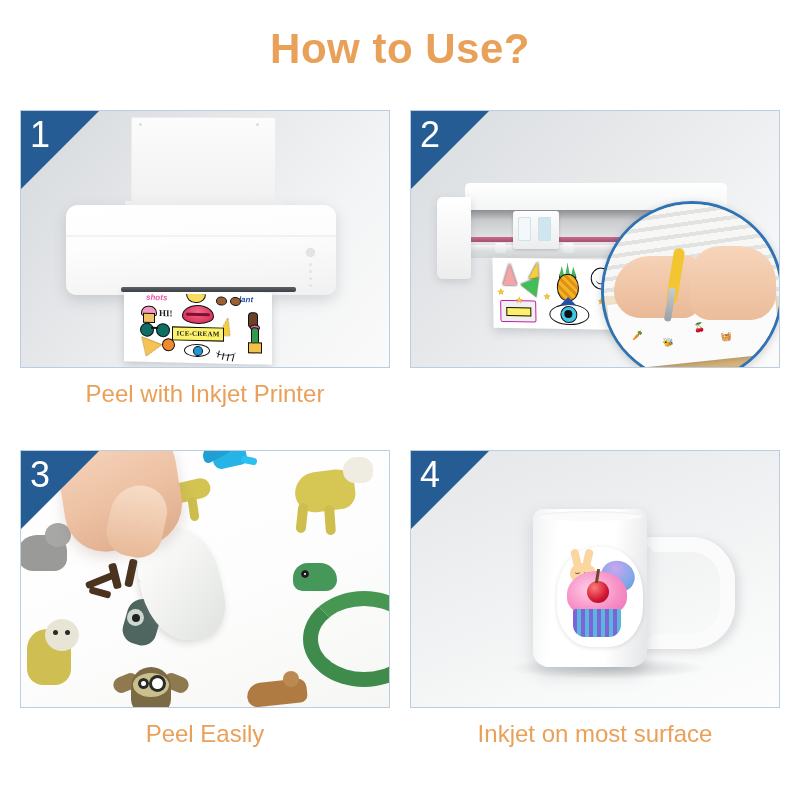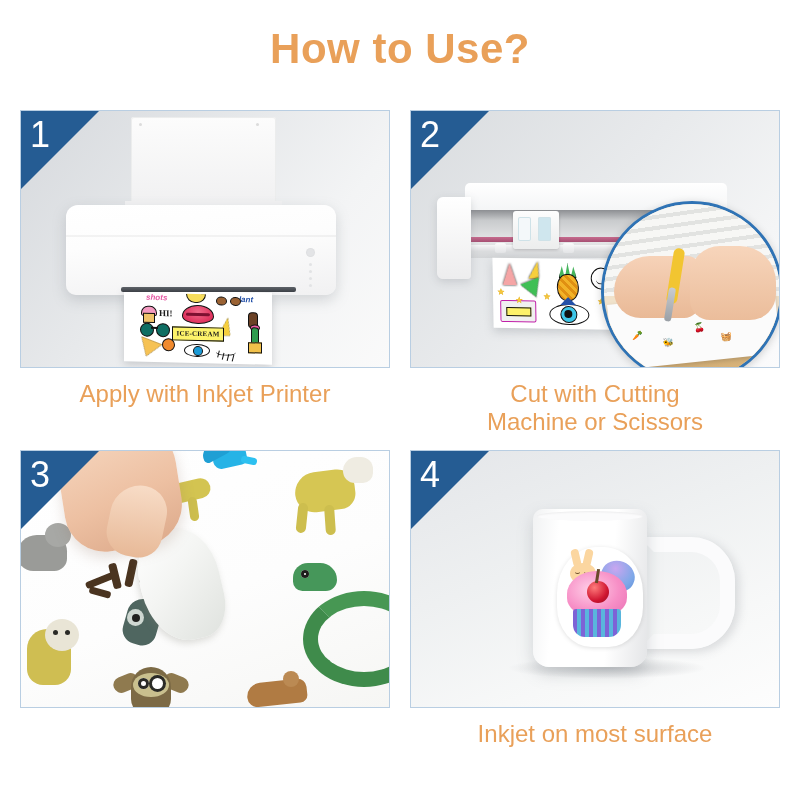--- a/index.html
+++ b/index.html
@@ -434,21 +434,21 @@
           <div class="s1-eye"></div>
           <div class="s1-lash"></div>
         </div>
 
         <div class="badge">
           <div class="tri"></div>
           <div class="num">1</div>
         </div>
       </div>
       <div class="caption">
-        <div>Apply with Inkjet Printer</div>
+        <div>Peel with Inkjet Printer</div>
       </div>
     </div>
 
     <div class="step step-2">
       <div class="photo">
         <div class="s2-bg"></div>
 
         <div class="s2-mach">
           <div class="s2-lid"></div>
           <div class="s2-cav"></div>
@@ -500,24 +500,20 @@
           <div class="arm1"></div>
           <div class="sciss"></div>
           <div class="arm2"></div>
         </div>
 
         <div class="badge">
           <div class="tri"></div>
           <div class="num">2</div>
         </div>
       </div>
-      <div class="caption">
-        <div>Cut with Cutting</div>
-        <div>Machine or Scissors</div>
-      </div>
     </div>
 
     <div class="step step-3">
       <div class="photo">
         <div class="s3-bg"></div>
 
         <div class="an s3-squirrel">
           <div class="b"></div>
             <div class="h"></div>
         </div>
@@ -567,20 +563,23 @@
         </div>
 
         <div class="s3-peel"></div>
         <div class="s3-finger"></div>
         <div class="s3-thumb"></div>
 
         <div class="badge">
           <div class="tri"></div>
           <div class="num">3</div>
         </div>
+      </div>
+      <div class="caption">
+        <div>Peel Easily</div>
       </div>
     </div>
 
     <div class="step step-4">
       <div class="photo">
         <div class="s4-bg"></div>
         <div class="s4-shadow"></div>
         <div class="s4-handle"></div>
         <div class="s4-mug"></div>
 

